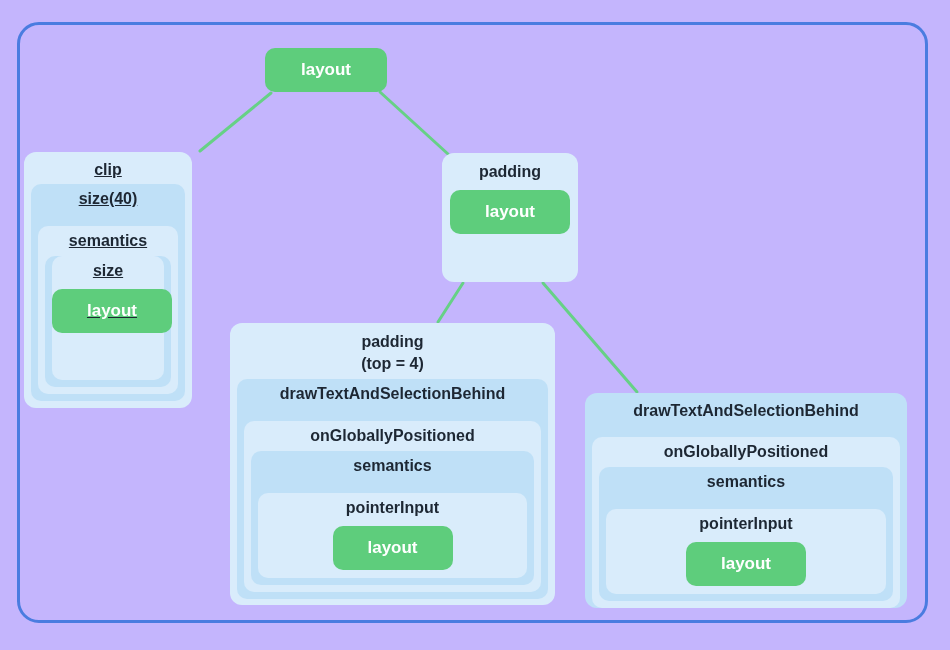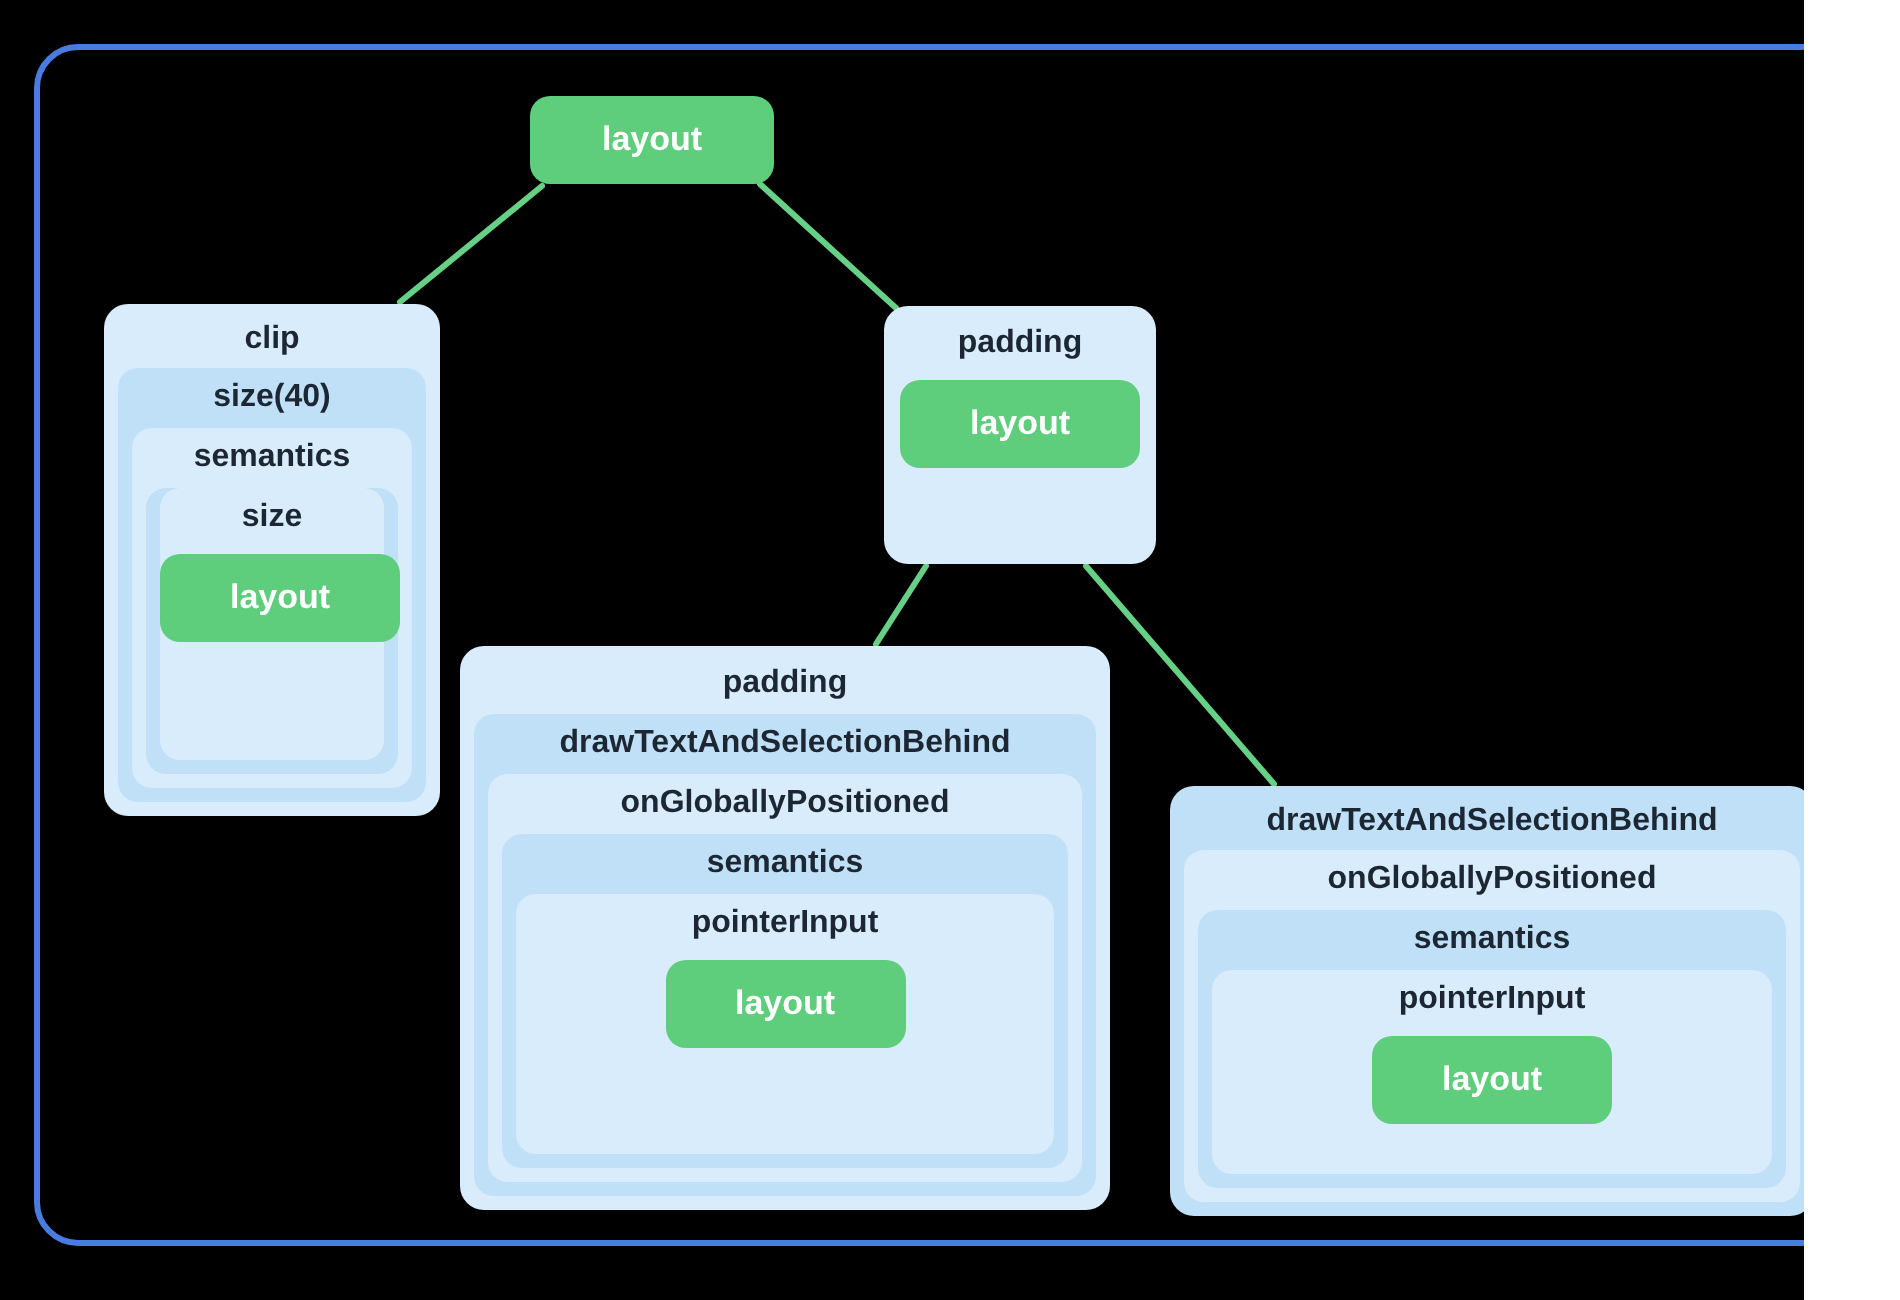--- a/index.html
+++ b/index.html
@@ -1,31 +1,31 @@
 <!DOCTYPE html>
 <html><head>
 <meta charset="utf-8">
 <style>
   html,body { margin:0; padding:0; background:#ffffff; }
   .canvas {
-    position:relative; width:864px; height:650px; background:#000000;
-    font-family:"Liberation Sans", sans-serif; overflow:hidden;padding-left:38px;
+    position:relative; width:950px; height:650px; background:#c4b5fd;
+    font-family:"Liberation Sans", sans-serif; overflow:hidden;
   }
   .frame {
     position:absolute; left:17px; top:22px; width:905px; height:595px;
     border:3px solid #4a7ce0; border-radius:22px; background:transparent;
   }
   svg.edges { position:absolute; left:0; top:0; width:950px; height:650px; pointer-events:none; }
 
   .node {
     position:absolute; display:flex; flex-direction:column;
     border-radius:12px; color:#1d2733; box-sizing:border-box;
   }
   .bg-light { background:#d9ecfb; }
-  .bg-med   { background:#bfe0f7; }
+  .bg-med   { background:#bfe0f7;gap:12px; }
 
   .node-title {
     text-align:center; padding:8px 8px 4px; line-height:22px;
     font-size:16px; font-weight:700;
   }
   .node-title.single { padding:7px 8px 3px; }
 
   .nest {
     flex:1; display:flex; flex-direction:column;
     margin:0 7px 7px; border-radius:10px;
@@ -40,21 +40,21 @@
     background:#5ecd7c; color:#ffffff; text-align:center; line-height:44px;
     font-size:17px; font-weight:700; flex:none;
   }
 
   .root-leaf {
     position:absolute; left:265px; top:48px; width:122px; height:44px;
     border-radius:10px; background:#5ecd7c; color:#ffffff; text-align:center;
     line-height:44px; font-size:17px; font-weight:700;
   }
 
-  .node-clip          { left:52px;  top:152px; width:168px; height:256px; }
+  .node-clip          { left:24px;  top:152px; width:168px; height:256px;text-decoration:underline; }
   .node-padding-start { left:442px; top:153px; width:136px; height:129px; }
   .node-padding-top   { left:230px; top:323px; width:325px; height:282px; }
   .node-draw-text     { left:585px; top:393px; width:322px; height:215px; }
 </style>
 </head>
 <body>
 
 <div class="canvas">
 
   <div class="frame"></div>
@@ -89,20 +89,21 @@
   <div class="node node-padding-start bg-light">
     <div class="node-title">
       <div>padding</div>
     </div>
     <div class="leaf">layout</div>
   </div>
 
   <div class="node node-padding-top bg-light">
     <div class="node-title">
       <div>padding</div>
+      <div>(top = 4)</div>
     </div>
     <div class="nest bg-med">
       <div class="nest-label">drawTextAndSelectionBehind</div>
       <div class="nest bg-light">
         <div class="nest-label">onGloballyPositioned</div>
         <div class="nest bg-med">
           <div class="nest-label">semantics</div>
           <div class="nest bg-light">
             <div class="nest-label">pointerInput</div>
             <div class="leaf">layout</div>

